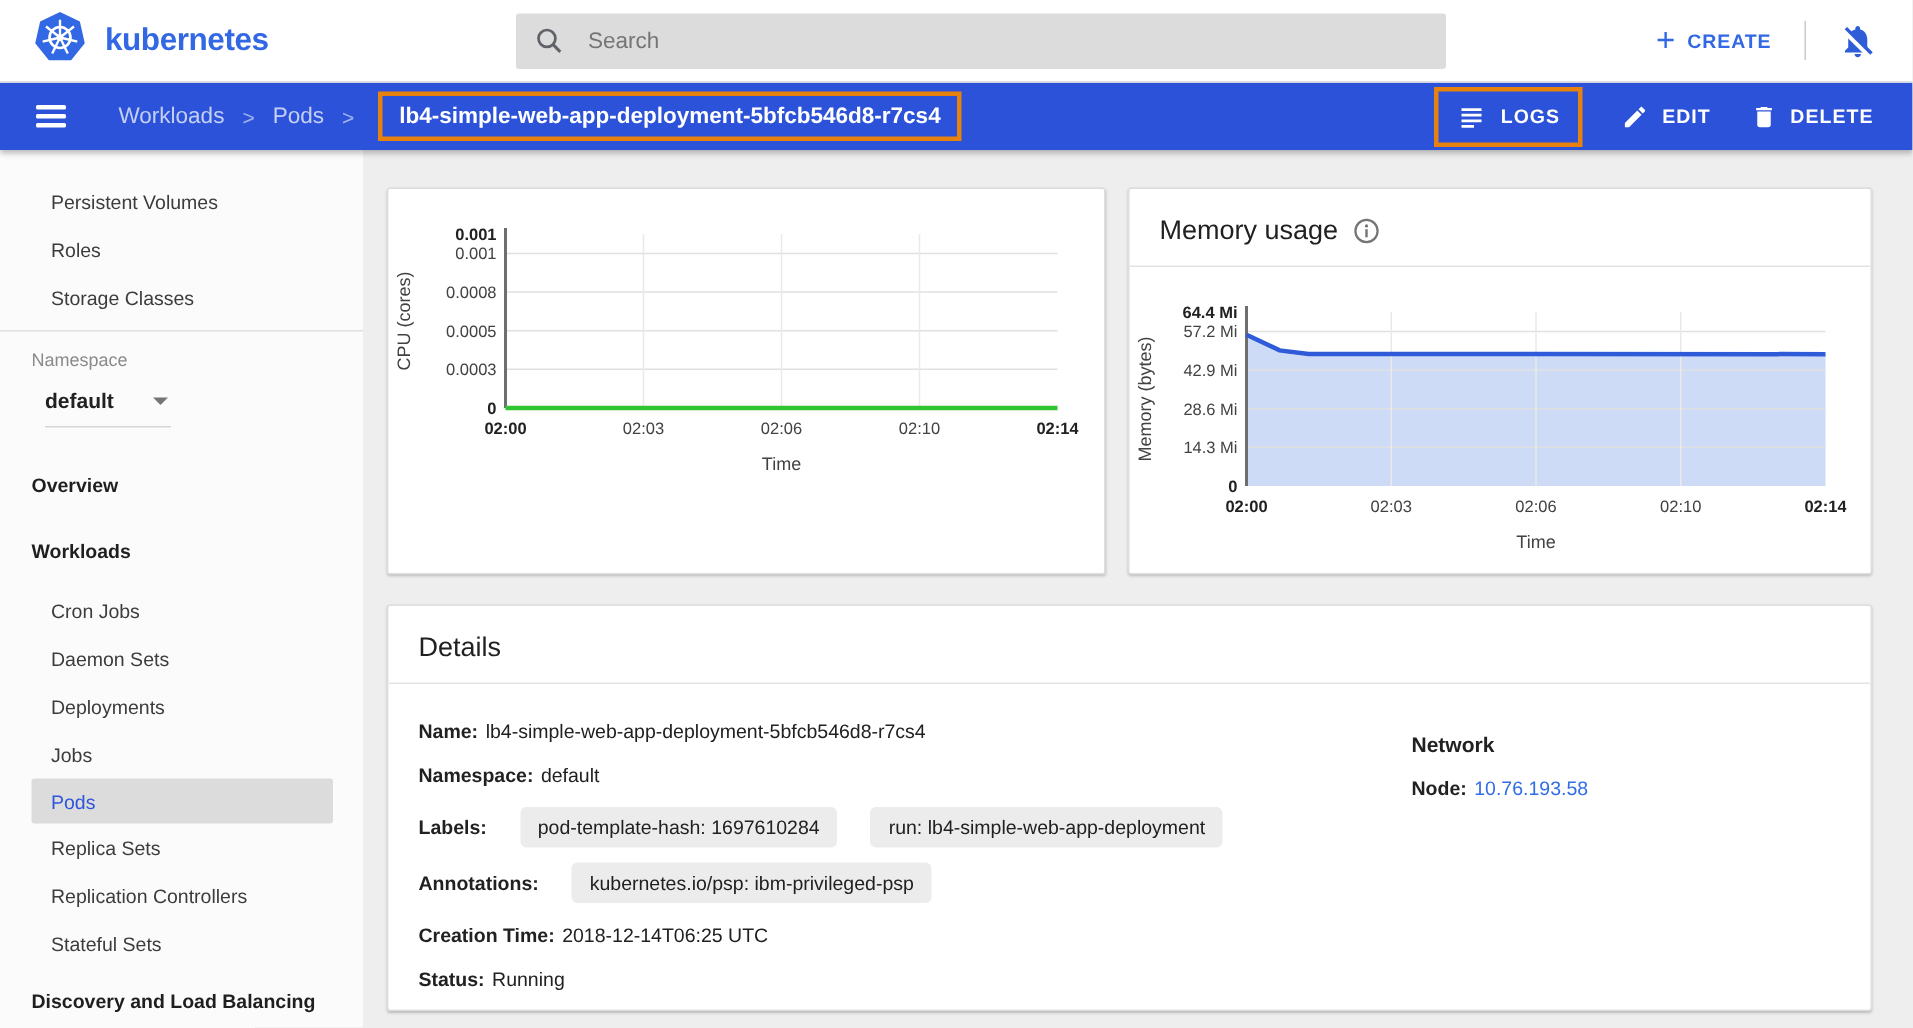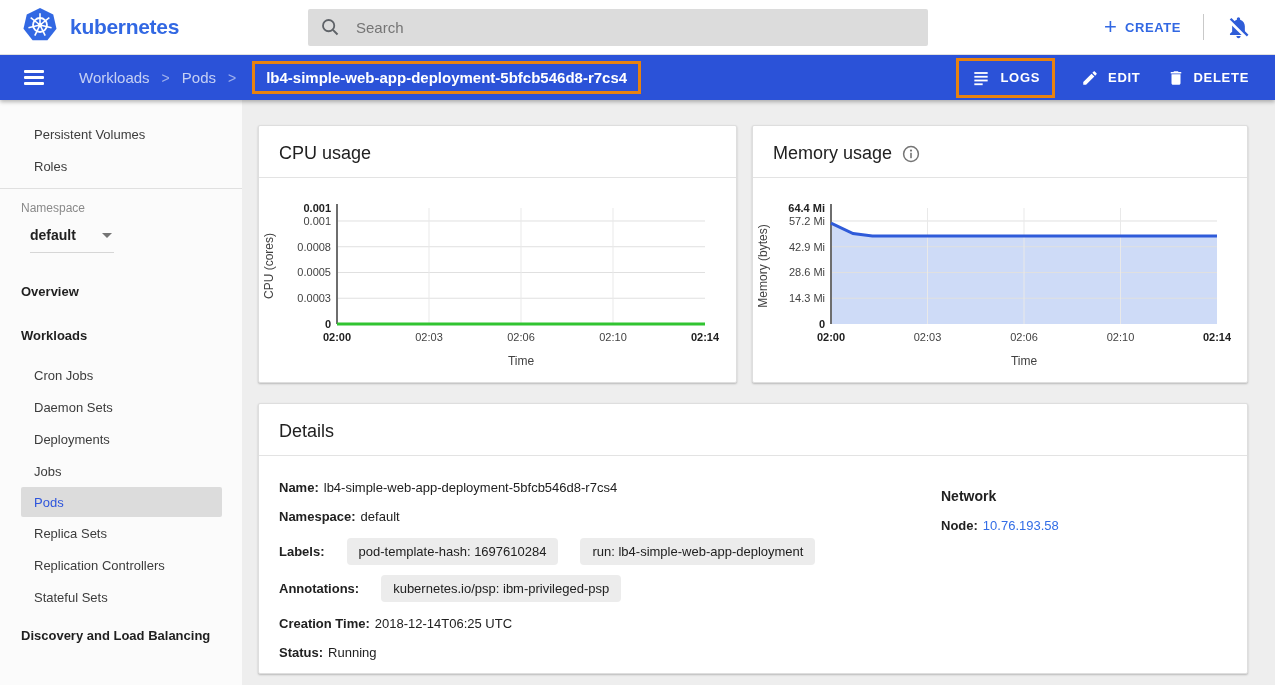--- a/index.html
+++ b/index.html
@@ -2,21 +2,21 @@
 <html><head>
 <meta charset="utf-8">
 <style>
   * { margin:0; padding:0; box-sizing:border-box; }
   html,body { width:1275px; height:685px; overflow:hidden; background:#eeeeee;
     font-family:"Liberation Sans","DejaVu Sans",sans-serif; }
 
   
   .topbar { height:55px; background:#ffffff; display:flex; align-items:center;
     border-bottom:1px solid #e0e0e0; position:relative; z-index:3; }
-  .brand { display:flex; align-items:center; gap:12px; padding-left:22px; width:308px; }
+  .brand { display:flex; align-items:center; gap:12px; padding-left:22px; width:344px; }
   .brand-name { font-size:21px; font-weight:bold; color:#3268e3; letter-spacing:-0.3px; }
   .searchbox { width:620px; height:37px; background:#dcdcdc; border-radius:2px;
     display:flex; align-items:center; padding:0 12px; }
   .searchbox svg { flex:0 0 auto; }
   .searchbox input { border:none; outline:none; background:transparent; font-size:15px;
     color:#a16207; margin-left:16px; width:100%; font-family:inherit; }
   .searchbox input::placeholder { color:#757575; }
   .topbar-right { margin-left:auto; display:flex; align-items:center; gap:22px; padding-right:24px; }
   .create-btn { display:flex; align-items:center; gap:8px; color:#3268e3; cursor:pointer; }
   .create-plus { font-size:22px; font-weight:normal; line-height:1; }
@@ -173,20 +173,21 @@
       <span class="lbl">DELETE</span>
     </div>
   </div>
 </div>
 
 <div class="main">
 
   <nav class="sidebar">
     <div class="side-item">Persistent Volumes</div>
     <div class="side-item">Roles</div>
+    <div class="side-item">Storage Classes</div>
     <div class="side-divider"></div>
     <div class="ns-label">Namespace</div>
     <div class="ns-select">
       <span class="ns-value">default</span>
       <span class="caret"></span>
     </div>
     <div class="side-head overview-item">Overview</div>
     <div class="side-head workloads-head">Workloads</div>
     <div class="workload-list">
       <div class="side-item">Cron Jobs</div>
@@ -197,23 +198,20 @@
       <div class="side-item">Replica Sets</div>
       <div class="side-item">Replication Controllers</div>
       <div class="side-item">Stateful Sets</div>
     </div>
     <div class="side-head discovery-head">Discovery and Load Balancing</div>
   </nav>
 
   <div class="content">
     <div class="cards-row">
       <section class="card chart-card cpu-card">
-        <div class="card-header">
-          <span>CPU usage</span>
-        </div>
         <svg width="460" height="196">
             <line x1="78" y1="42.980461811722904" x2="446" y2="42.980461811722904" stroke="#e0e0e0" stroke-width="1"></line>
             <line x1="78" y1="68.73534635879219" x2="446" y2="68.73534635879219" stroke="#e0e0e0" stroke-width="1"></line>
             <line x1="78" y1="94.49023090586145" x2="446" y2="94.49023090586145" stroke="#e0e0e0" stroke-width="1"></line>
             <line x1="78" y1="120.24511545293072" x2="446" y2="120.24511545293072" stroke="#e0e0e0" stroke-width="1"></line>
             <line x1="170" y1="30" x2="170" y2="146" stroke="#e9e9e9" stroke-width="1"></line>
             <line x1="262" y1="30" x2="262" y2="146" stroke="#e9e9e9" stroke-width="1"></line>
             <line x1="354" y1="30" x2="354" y2="146" stroke="#e9e9e9" stroke-width="1"></line>
             <text x="78" y="163" text-anchor="middle" font-size="11" font-weight="bold" fill="#212121">02:00</text>
             <text x="170" y="163" text-anchor="middle" font-size="11" font-weight="normal" fill="#424242">02:03</text>

